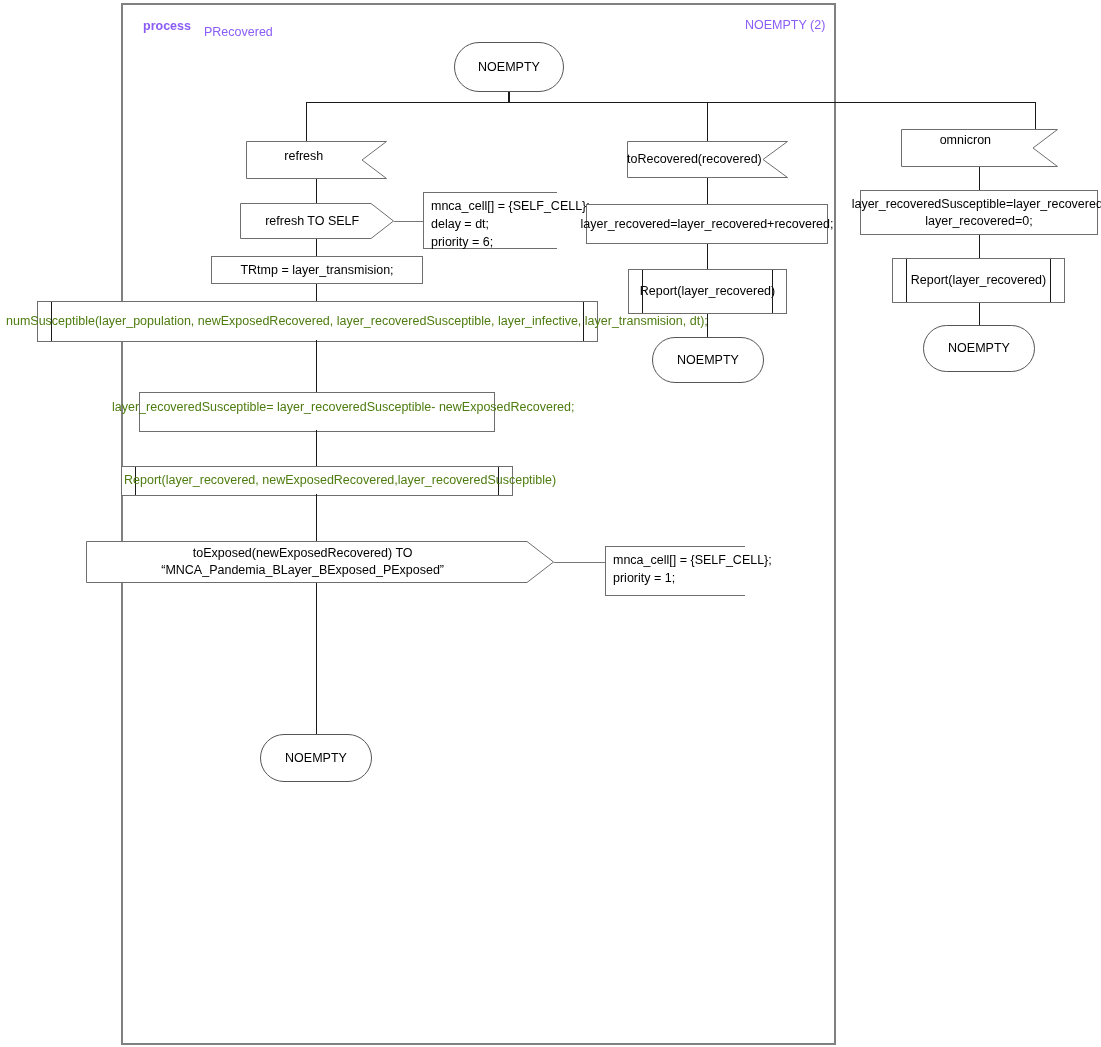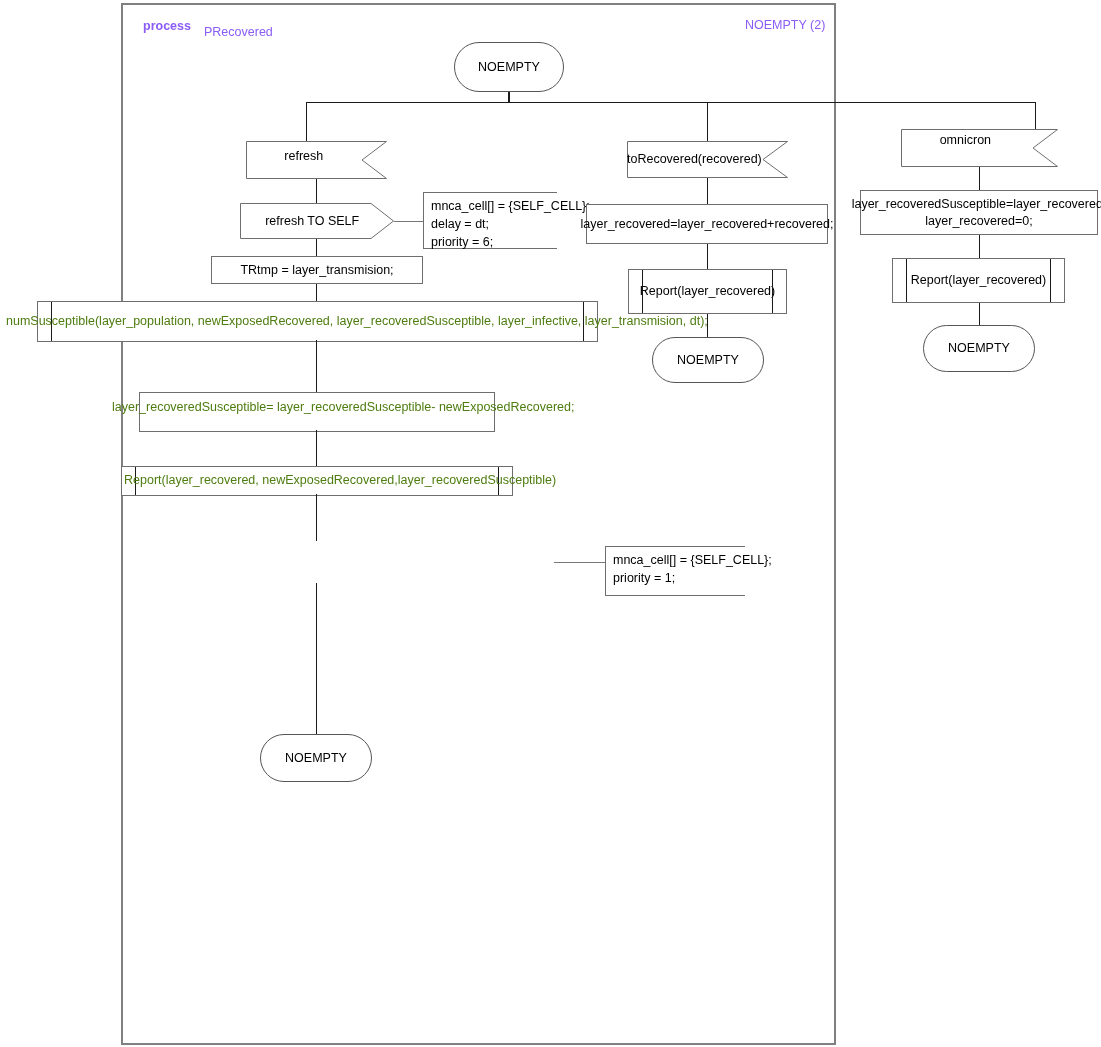--- a/index.html
+++ b/index.html
@@ -203,20 +203,26 @@
   <div class="task" style="position:absolute; left:139px; top:392px; width:354px; height:38px; background:#fff;"></div>
   <div class="overflow-text" style="left:112px; top:400px;">layer_recoveredSusceptible= layer_recoveredSusceptible- newExposedRecovered;</div>
 
   <div class="vline" style="left:316px; top:430px; height:36px;"></div>
 
   <div class="proc" style="position:absolute; left:121px; top:466px; width:390px; height:28px; background:#fff;"></div>
   <div class="overflow-text" style="left:124px; top:473px;">Report(layer_recovered, newExposedRecovered,layer_recoveredSusceptible)</div>
 
   <div class="vline" style="left:316px; top:494px; height:47px;"></div>
 
+  <div class="sym output-sym" style="left:86px; top:541px; width:468px; height:42px;">
+    <svg viewBox="0 0 468 42" preserveAspectRatio="none">
+      <path d="M0.5,0.5 H441 L467.5,21 L441,41.5 H0.5 Z" fill="#ffffff" stroke="#6e6e6e" stroke-width="1"></path>
+    </svg>
+    <span class="t">toExposed(newExposedRecovered) TO “MNCA_Pandemia_BLayer_BExposed_PExposed”</span>
+  </div>
 
   <div class="cline" style="left:554px; top:562px; width:51px;"></div>
   <div class="comment" style="left:605px; top:546px; width:140px; height:50px;">mnca_cell[] = {SELF_CELL};
 priority = 1;</div>
 
   <div class="vline" style="left:316px; top:583px; height:151px;"></div>
 
   <div class="sym state" style="left:260px; top:734px; width:112px; height:48px;">NOEMPTY</div>
 
   <div class="sym input-sym" style="left:627px; top:141px; width:161px; height:37px;">

